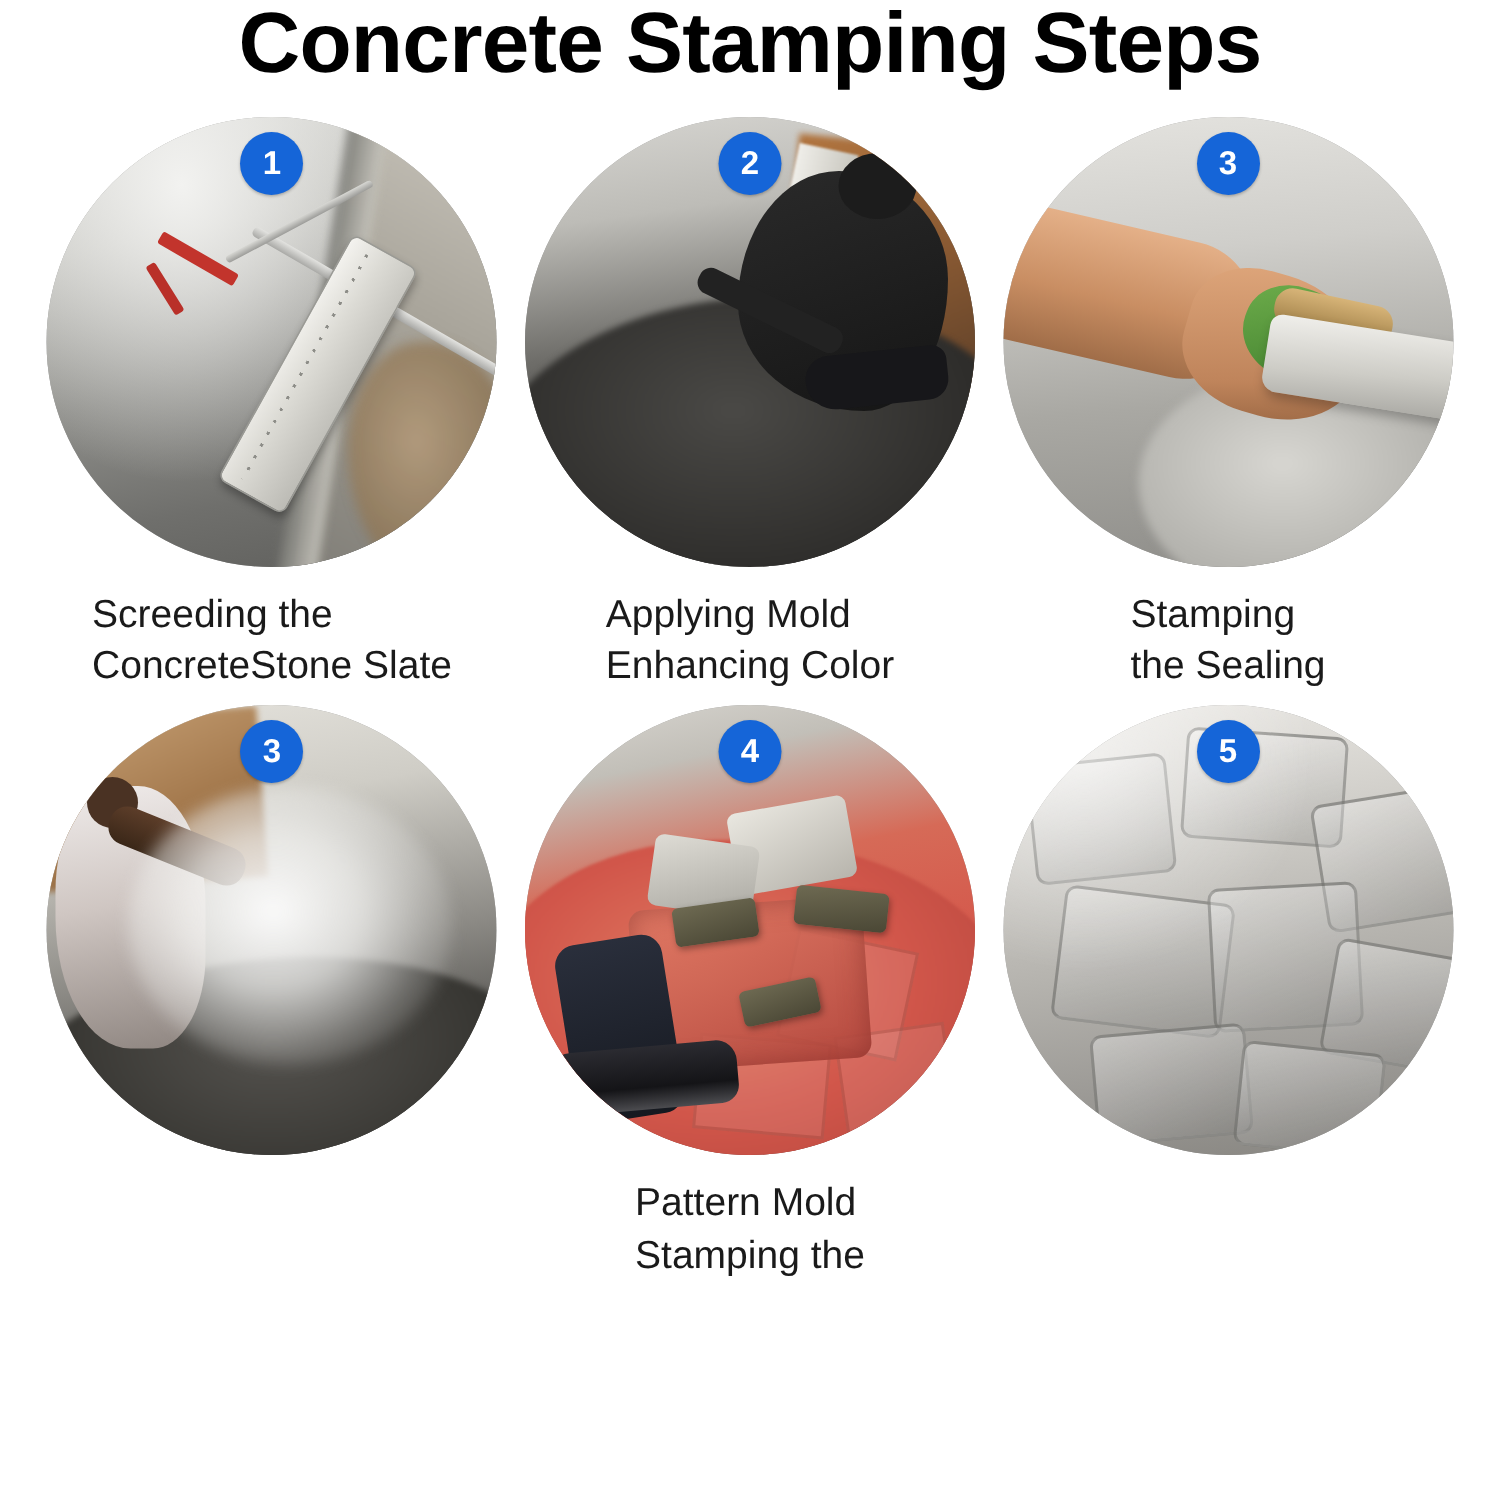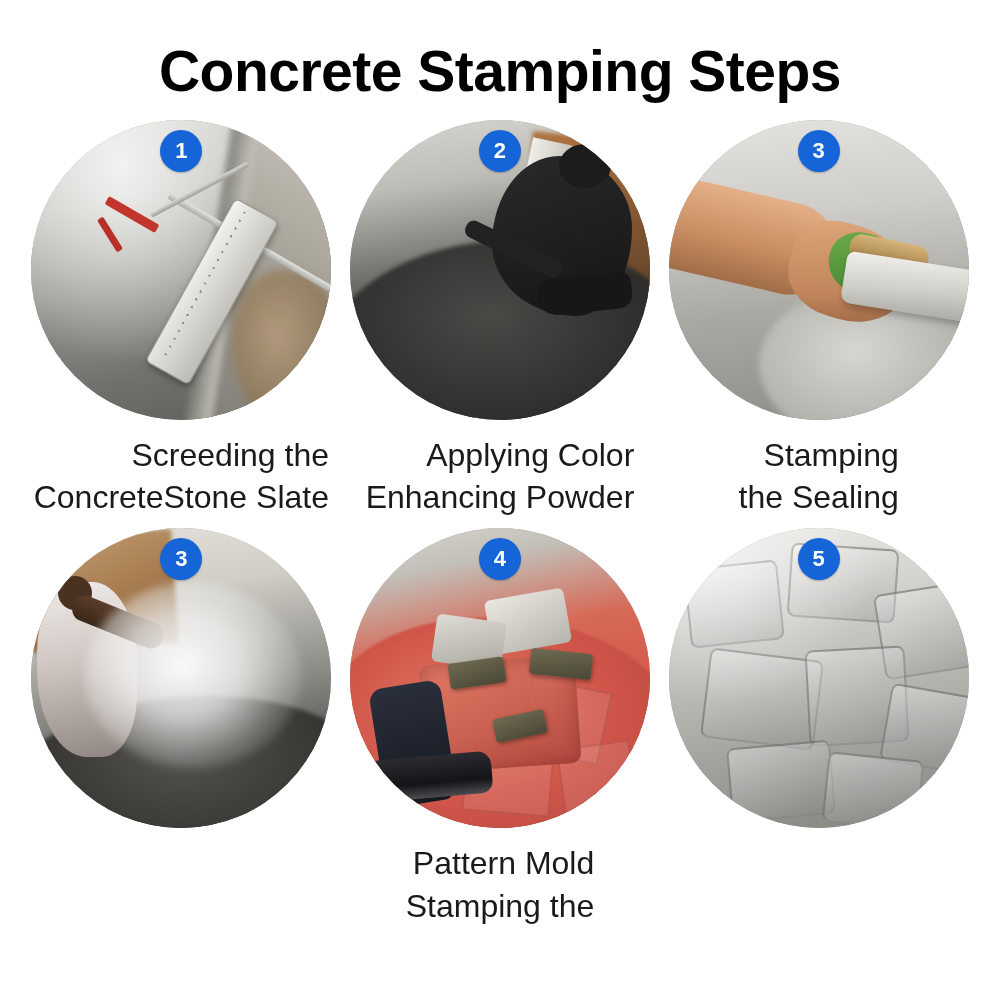--- a/index.html
+++ b/index.html
@@ -15,21 +15,20 @@
     position: relative;
   }
 
   .page-title {
     text-align: center;
     font-size: 57px;
     font-weight: bold;
     color: #000000;
     letter-spacing: -0.5px;
     margin: 0;
-    padding-top: 42px;
     line-height: 1.05;
     font-family: "Liberation Sans", sans-serif;
   }
 
   .grid {
     margin-top: 18px;
     display: grid;
     grid-template-columns: repeat(3, 1fr);
     grid-template-rows: repeat(2, auto);
     row-gap: 10px;
@@ -73,22 +72,22 @@
     display: flex;
     align-items: center;
     justify-content: center;
     z-index: 5;
     box-shadow: 0 1px 2px rgba(0,0,0,0.25);
     font-family: "Liberation Sans", sans-serif;
   }
 
   .caption {
     margin-top: 14px;
-    text-align: right;
-    font-size: 32px;
+    text-align: left;
+    font-size: 26px;
     color: #1a1a1a;
     line-height: 1.32;
     font-family: "Liberation Sans", sans-serif;
   }
   .caption .line { display: block; }
 
   
   .p1-bg {
     position: absolute; inset: 0;
     background:
@@ -465,22 +464,22 @@
         <div class="p2-curb"></div>
         <div class="p2-dark"></div>
         <div class="p2-person"></div>
         <div class="p2-head"></div>
         <div class="p2-arm"></div>
         <div class="p2-shoe"></div>
       </div>
       <div class="badge">2</div>
     </div>
     <div class="caption">
-      <span class="line">Applying Color</span>
-      <span class="line">Enhancing Powder</span>
+      <span class="line">Applying Mold</span>
+      <span class="line">Enhancing Color</span>
     </div>
   </div>
 
   <div class="step">
     <div class="photo-wrap">
       <div class="photo">
         <div class="p3-bg"></div>
         <div class="p3-wet"></div>
         <div class="p3-arm"></div>
         <div class="p3-hand"></div>

